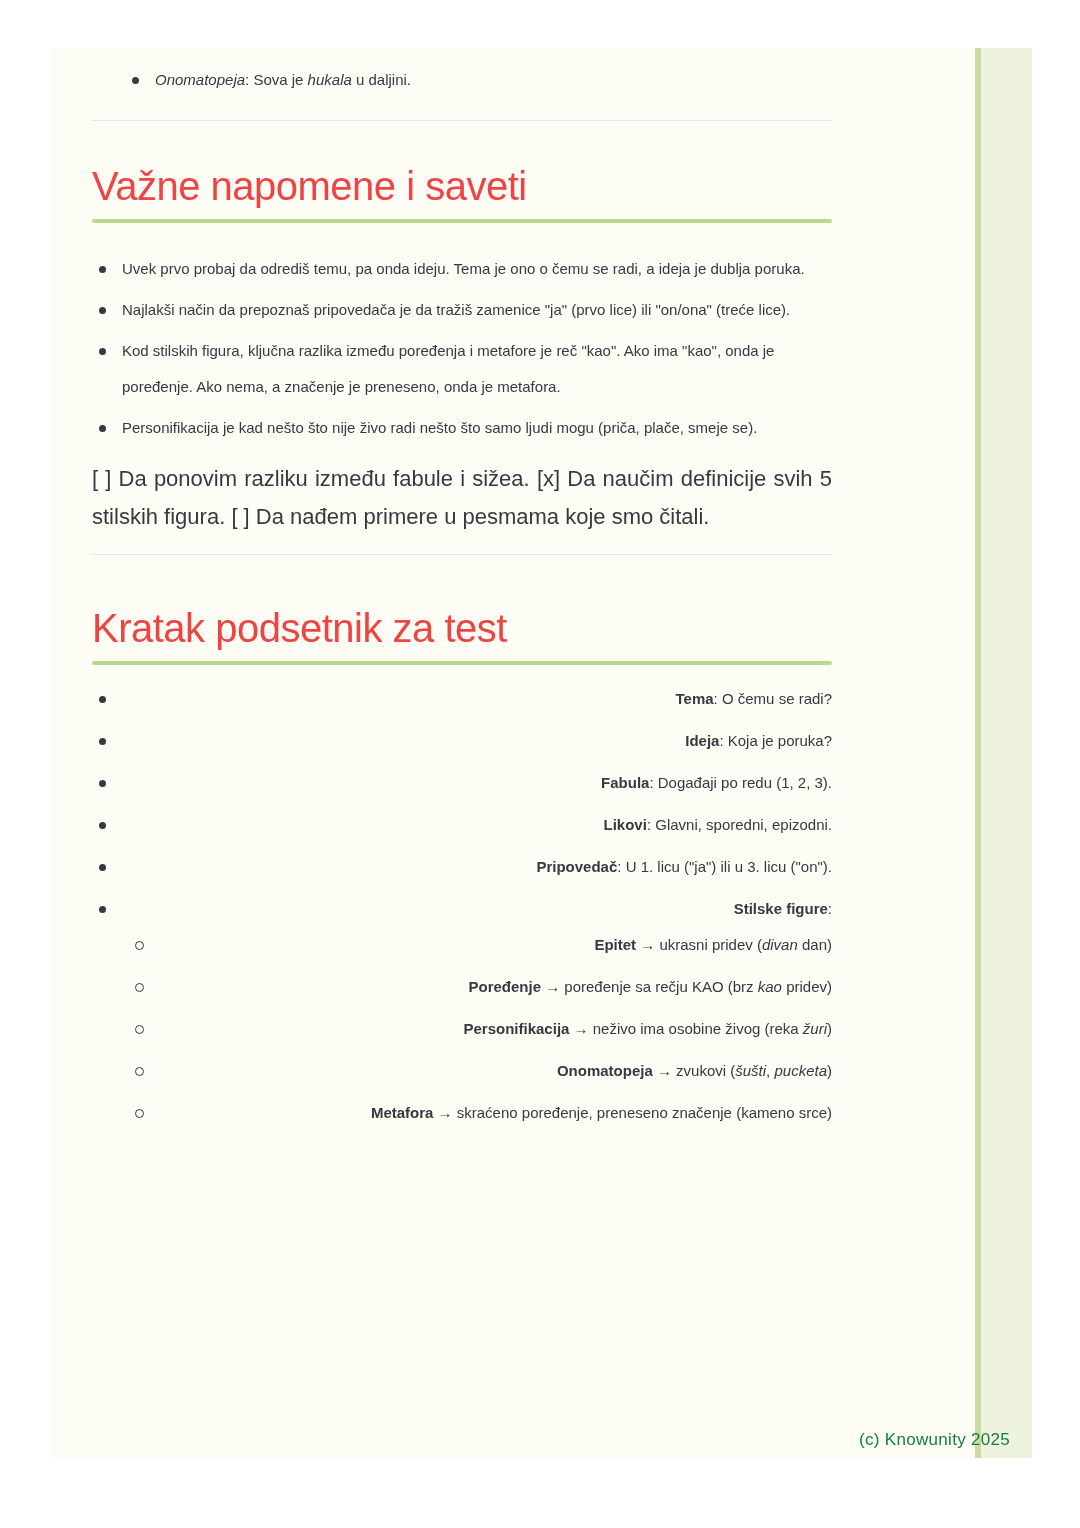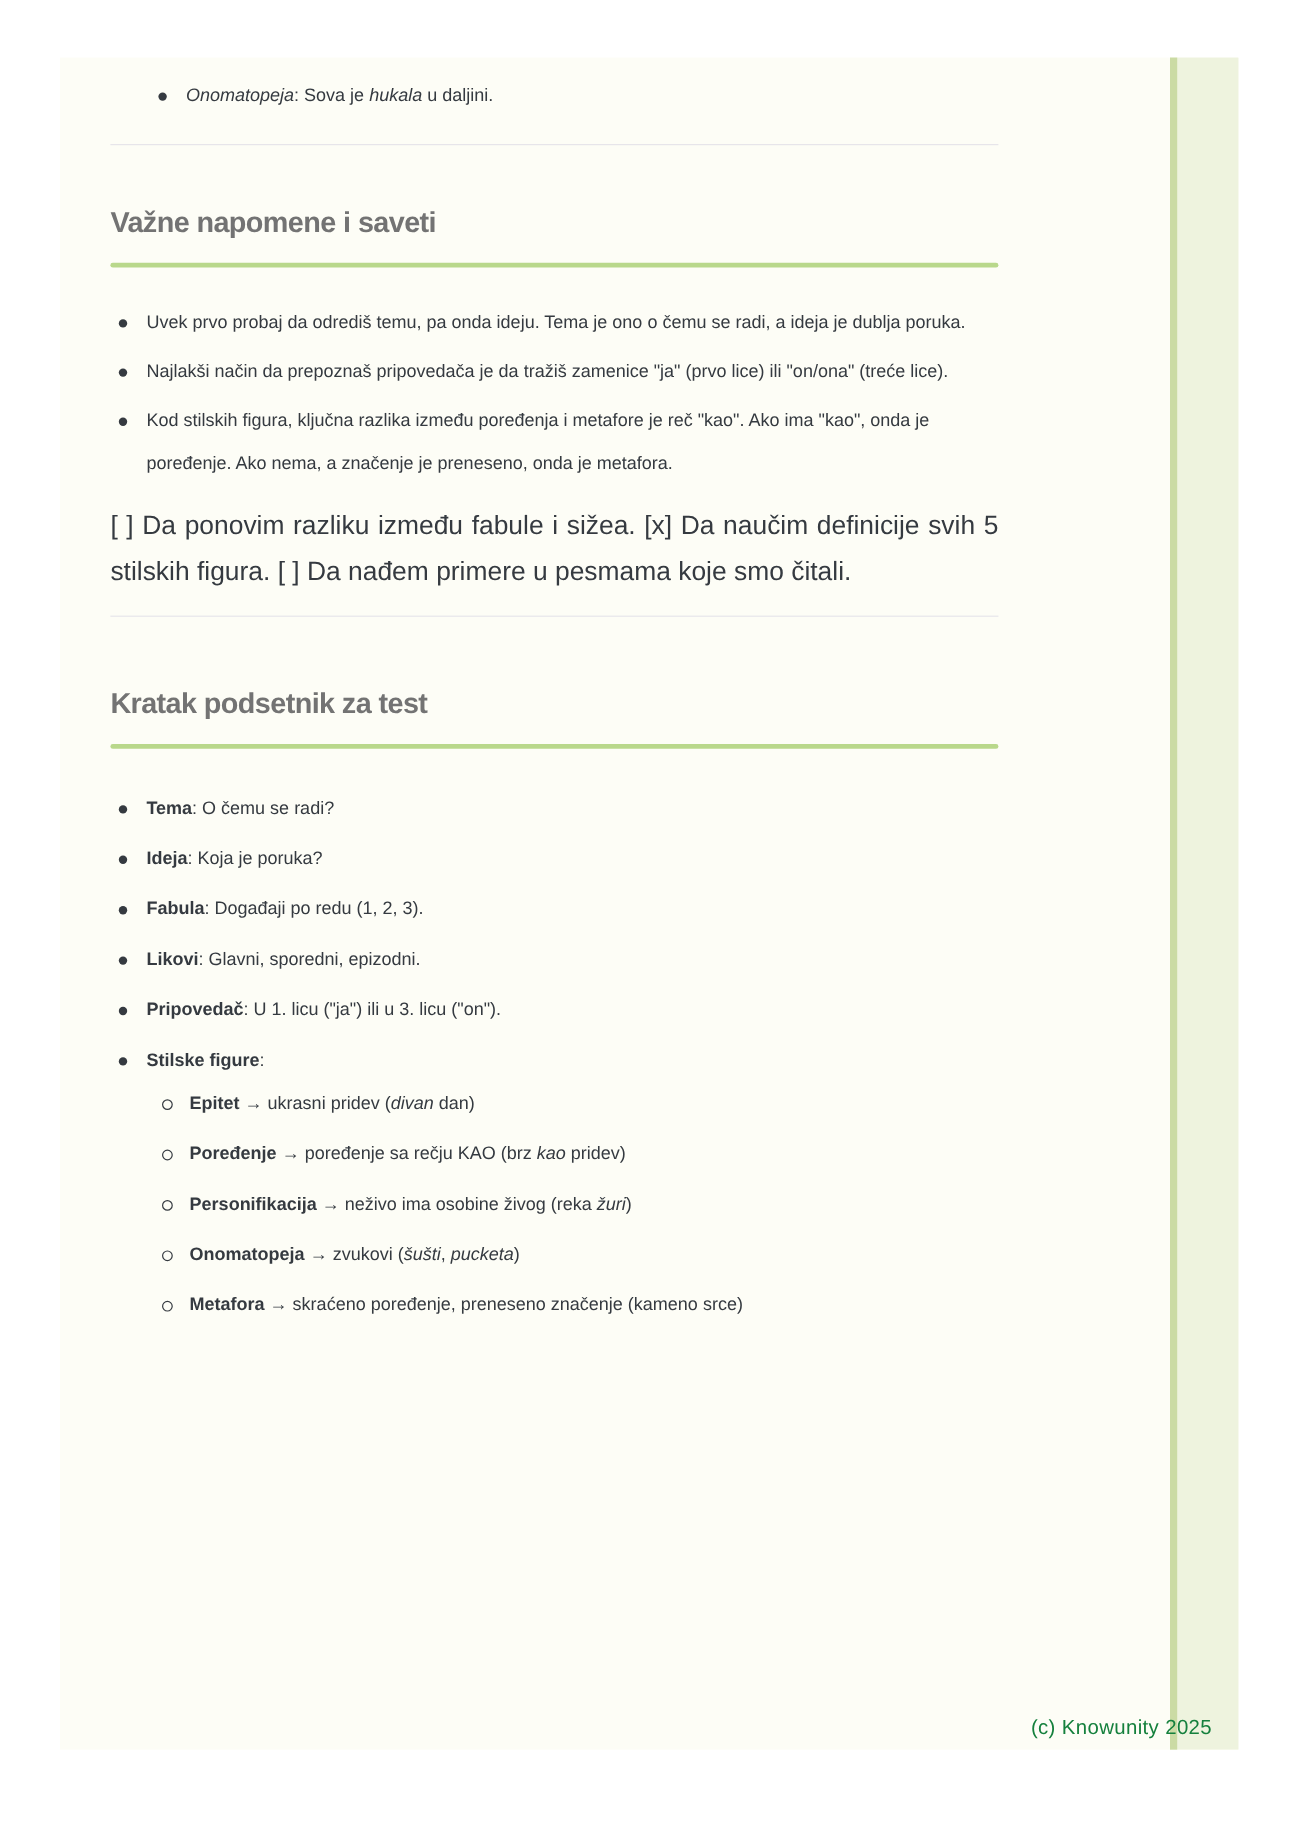--- a/index.html
+++ b/index.html
@@ -70,25 +70,25 @@
     height: 9px;
   }
   ul.intro { margin: 14px 0 0 33px; }
   hr.divider {
     border: none;
     border-top: 1px solid #e7e5ea;
     margin: 22px 0 0 0;
   }
   h2.section-title {
     margin: 42px 0 0 0;
-    font-size: 24px;
+    font-size: 40px;
     line-height: 46px;
-    font-weight: bold;
+    font-weight: normal;
     letter-spacing: -0.5px;
-    color: #737373;
+    color: #ef4444;
   }
   .title-underline {
     height: 4px;
     background: #b9d88b;
     margin-top: 10px;
     border-radius: 2px;
   }
   ul.tips { margin-top: 28px; }
   ul.tips li + li { margin-top: 5px; }
   p.checklist {
@@ -96,21 +96,21 @@
     font-size: 22px;
     line-height: 38px;
     text-align: justify;
   }
   hr.divider2 {
     border: none;
     border-top: 1px solid #e7e5ea;
     margin: 18px 0 0 0;
   }
   h2.second { margin-top: 50px; }
-  ul.reminder { margin-top: 32px; }
+  ul.reminder { margin-top: 16px; text-align: right; }
   ul.reminder li + li { margin-top: 6px; }
   ul.nested { margin: 0 0 0 6px; }
   ul.nested li + li { margin-top: 6px; }
   b.term { font-weight: bold; }
   em { font-style: italic; }
   .footer {
     position: absolute;
     right: 22px;
     bottom: 8px;
     font-size: 17px;
@@ -133,20 +133,21 @@
 
     <hr class="divider">
 
     <h2 class="section-title">Važne napomene i saveti</h2>
     <div class="title-underline"></div>
 
     <ul class="list tips">
       <li class="disc">Uvek prvo probaj da odrediš temu, pa onda ideju. Tema je ono o čemu se radi, a ideja je dublja poruka.</li>
       <li class="disc">Najlakši način da prepoznaš pripovedača je da tražiš zamenice "ja" (prvo lice) ili "on/ona" (treće lice).</li>
       <li class="disc">Kod stilskih figura, ključna razlika između poređenja i metafore je reč "kao". Ako ima "kao", onda je poređenje. Ako nema, a značenje je preneseno, onda je metafora.</li>
+      <li class="disc">Personifikacija je kad nešto što nije živo radi nešto što samo ljudi mogu (priča, plače, smeje se).</li>
     </ul>
 
     <p class="checklist">[ ] Da ponovim razliku između fabule i sižea. [x] Da naučim definicije svih 5 stilskih figura. [ ] Da nađem primere u pesmama koje smo čitali.</p>
 
     <hr class="divider2">
 
     <h2 class="section-title second">Kratak podsetnik za test</h2>
     <div class="title-underline"></div>
 
     <ul class="list reminder">

